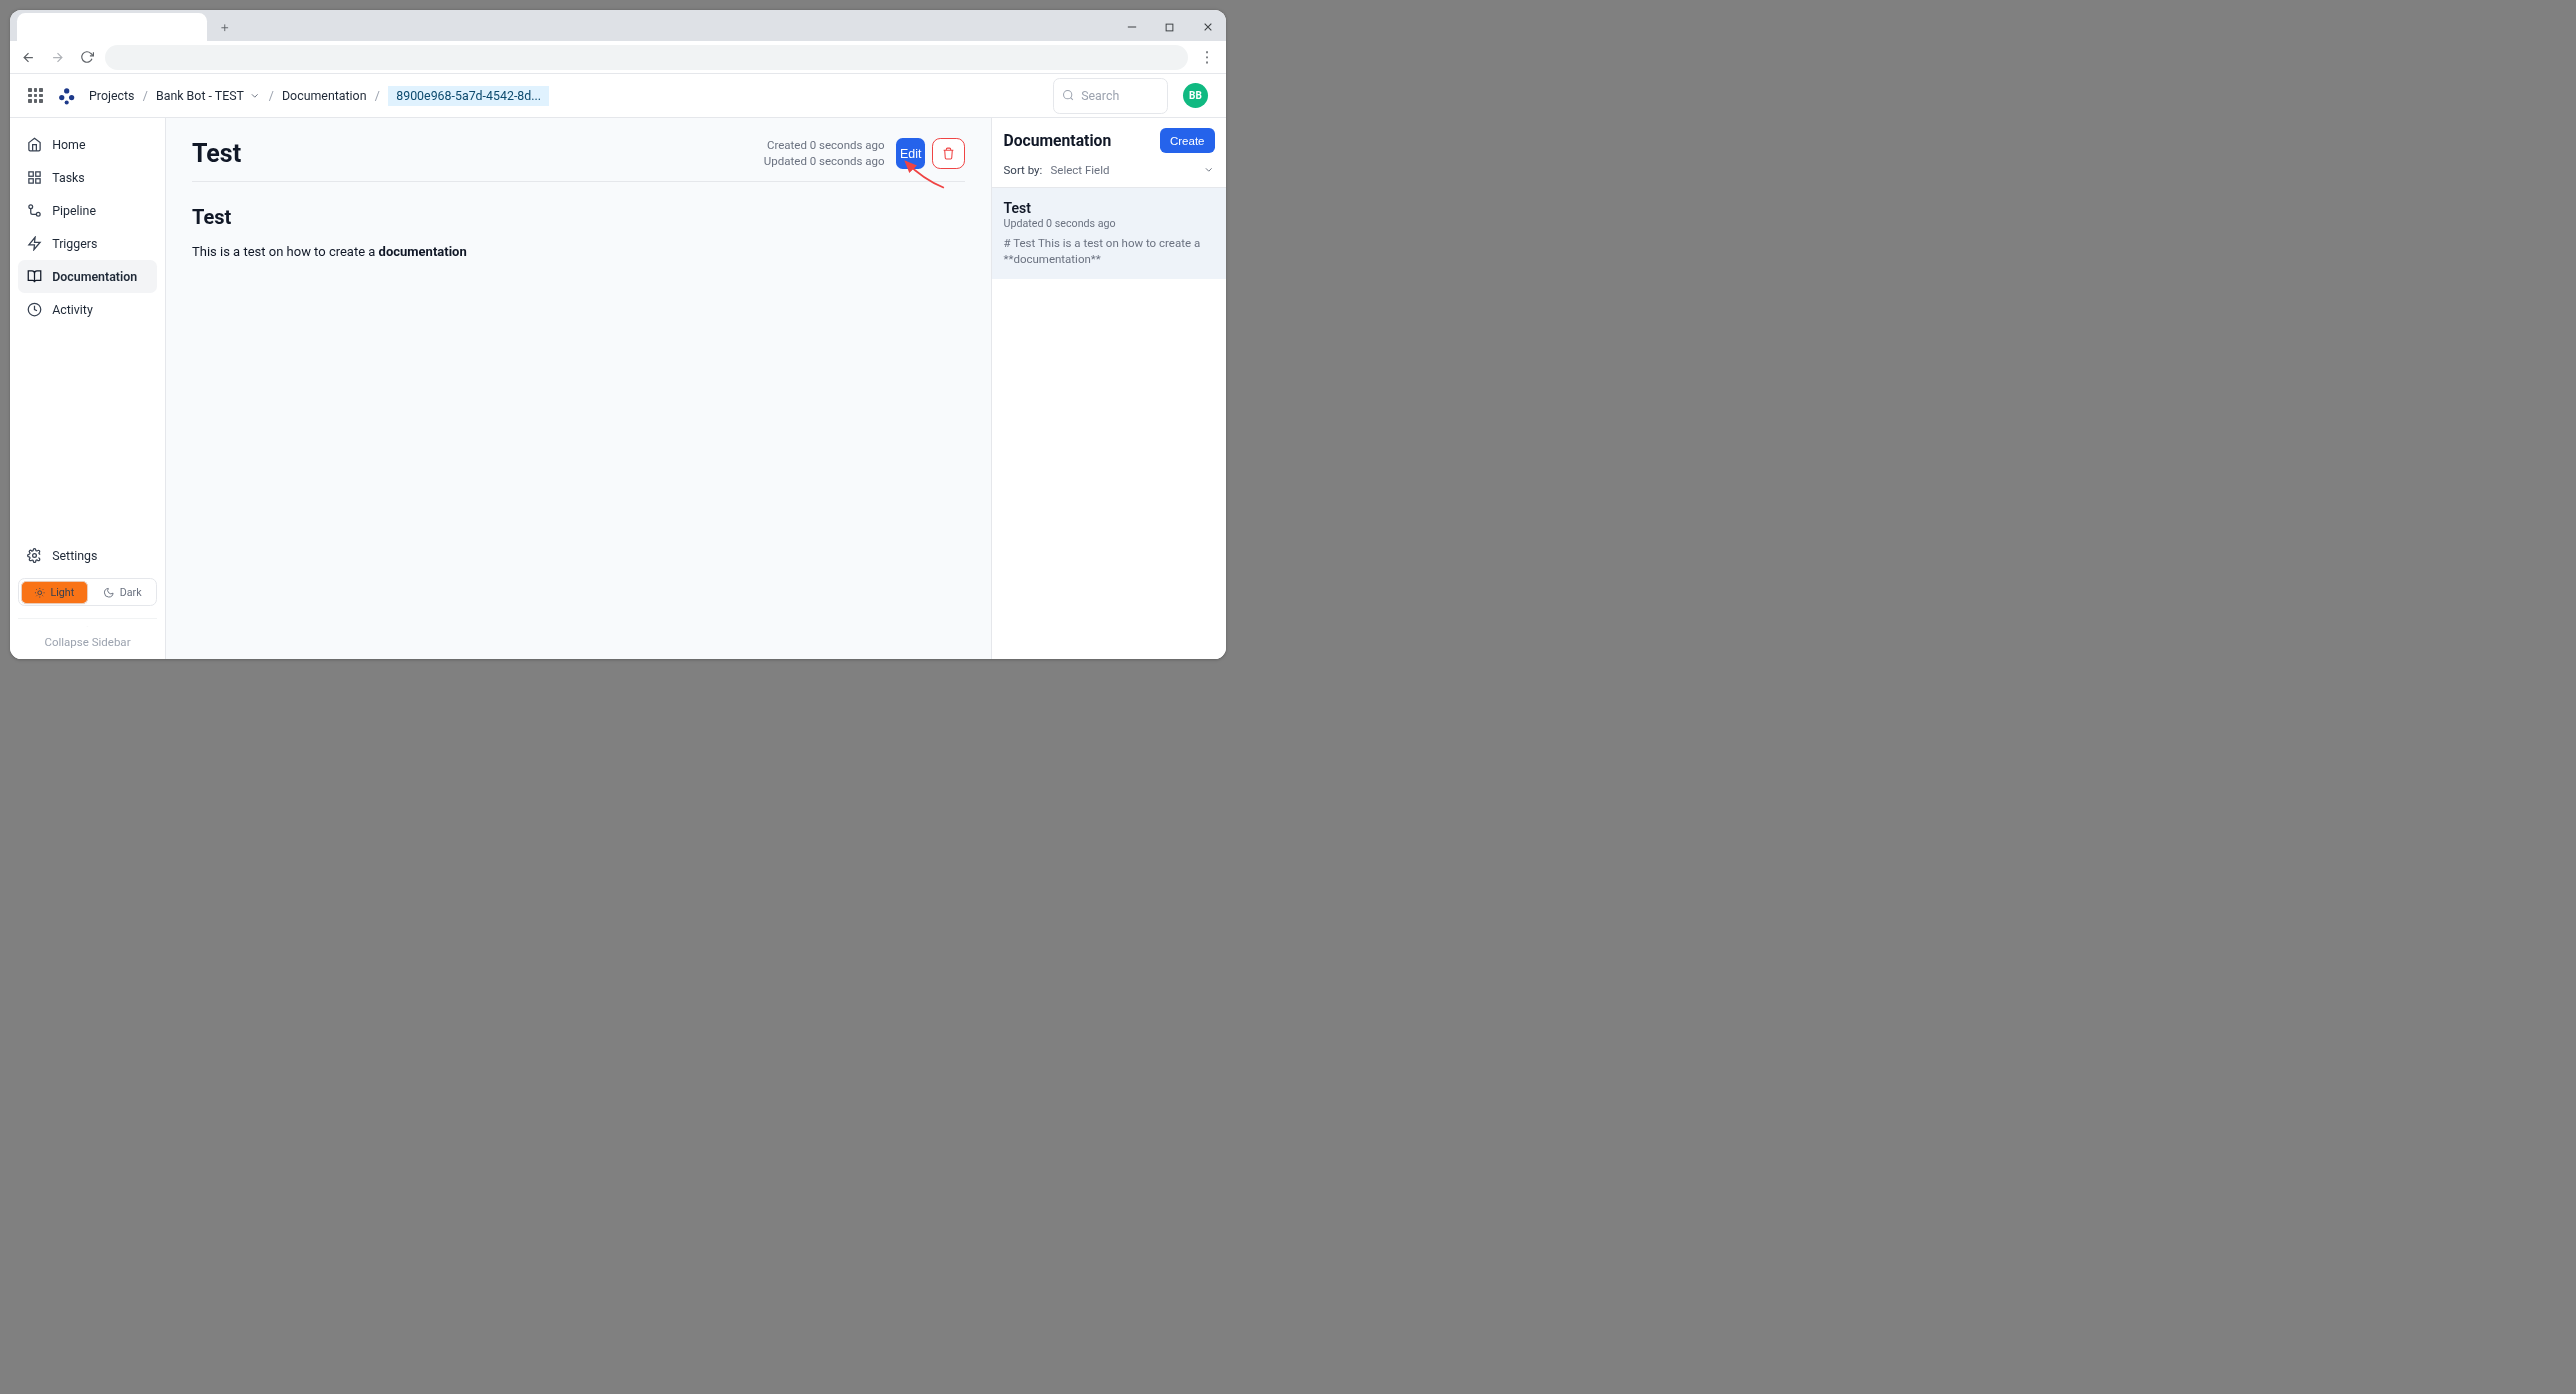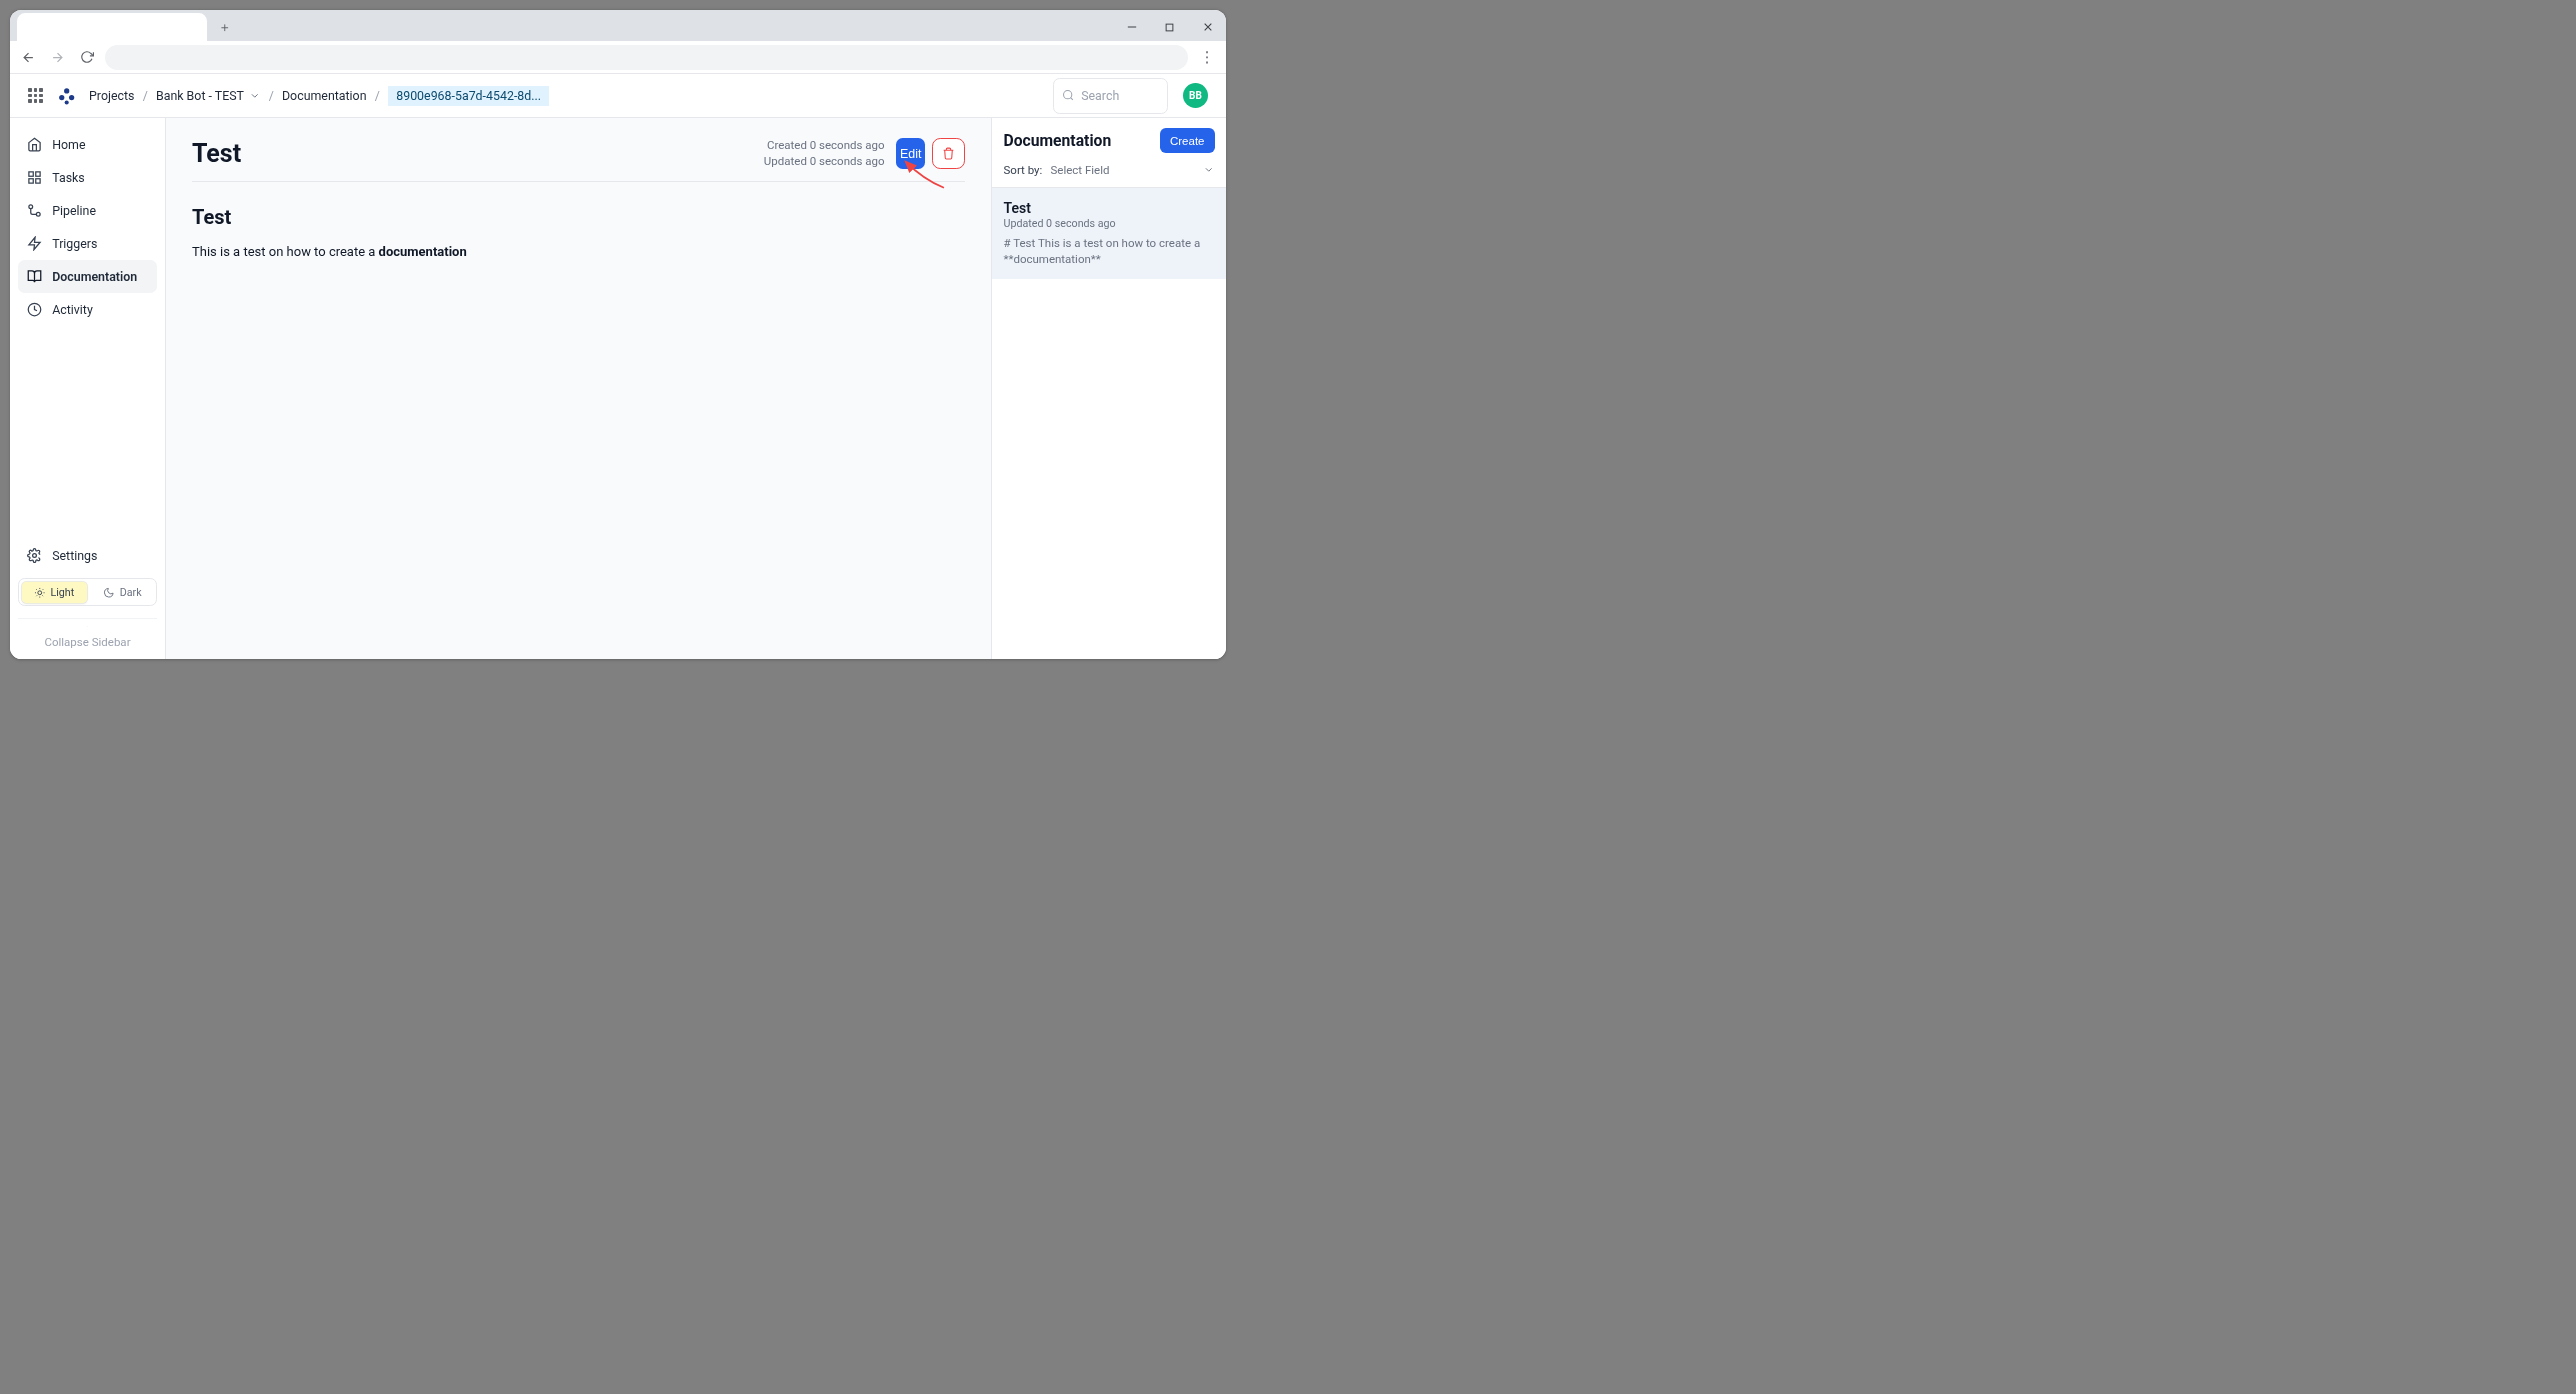--- a/index.html
+++ b/index.html
@@ -228,21 +228,21 @@
       flex: 1;
       display: flex;
       align-items: center;
       justify-content: center;
       gap: 5px;
       font-size: 10.7px;
       cursor: pointer;
       color: #374151;
     }
     .theme-btn.active {
-      background: #fef9c3;
+      background: #f97316;
       box-shadow: 0 0 0 0.8px #e5e7eb inset, 0 0.8px 1.6px rgba(0,0,0,0.04);
       border-radius: 5.8px;
       margin: 1.6px;
     }
     .theme-btn:not(.active) { color: #6b7280; }
     .collapse-row {
       display: flex;
       align-items: center;
       gap: 8.2px;
       color: #9ca3af;

